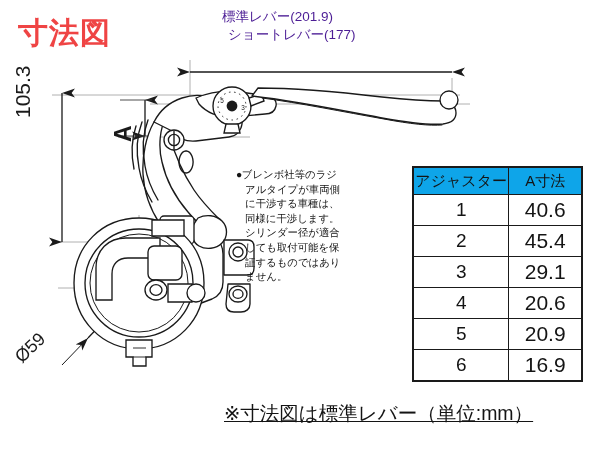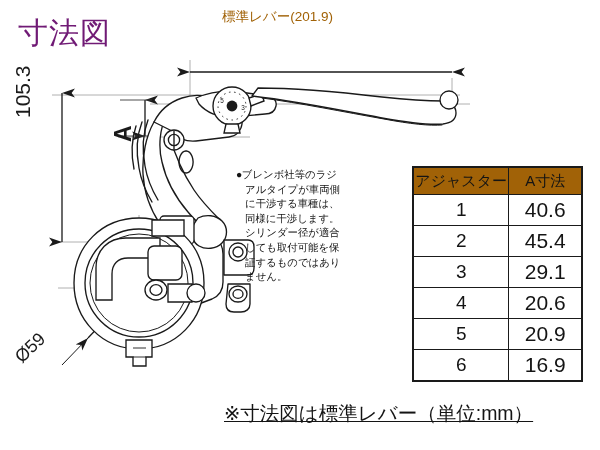--- a/index.html
+++ b/index.html
@@ -22,35 +22,35 @@
     height: 450px;
     background: #fff;
   }
 
   
   .title {
     position: absolute;
     left: 18px;
     top: 18px;
     font-size: 30px;
-    font-weight: normal;
+    font-weight: bold;
     letter-spacing: 1px;
     line-height: 1;
-    color: #701a75;
+    color: #ef4444;
     white-space: nowrap;
   }
 
   
   .top-caption {
     position: absolute;
     left: 222px;
     top: 8px;
     font-size: 13.5px;
     line-height: 18px;
-    color: #a16207;
+    color: #4c1d95;
     white-space: nowrap;
   }
   .top-caption div { text-align: left; }
   .top-caption .line2 { padding-left: 6px; }
 
   
   .drawing {
     position: absolute;
     left: 0;
     top: 0;
@@ -128,21 +128,21 @@
   .dim-table td {
     border: 1px solid #1a1a1a;
     text-align: center;
     font-size: 19px;
     height: 30px;
     padding: 0;
     font-weight: normal;
     color: #141414;
   }
   .dim-table th {
-    background: #a16207;
+    background: #0ea5e9;
     font-size: 15px;
     height: 26px;
     font-weight: normal;
   }
   .dim-table th:first-child { width: 98px; }
   .dim-table th:last-child  { width: 73px; }
   .dim-table .c-adj { font-size: 19px; }
   .dim-table .c-val { font-size: 21px; }
 
   
@@ -159,20 +159,21 @@
 </style>
 </head>
 <body>
 
 <div class="page">
 
   <div class="title">寸法図</div>
 
   <div class="top-caption">
     <div>標準レバー(201.9)</div>
+    <div class="line2">ショートレバー(177)</div>
   </div>
 
   <svg class="drawing" viewBox="0 0 600 450">
     <defs>
       <marker id="arrL" markerWidth="11" markerHeight="8" refX="10" refY="4" orient="auto">
         <path d="M10,4 L0,0.6 L2.6,4 L0,7.4 Z" fill="#1a1a1a"></path>
       </marker>
       <marker id="arrR" markerWidth="11" markerHeight="8" refX="1" refY="4" orient="auto">
         <path d="M1,4 L11,0.6 L8.4,4 L11,7.4 Z" fill="#1a1a1a"></path>
       </marker>

